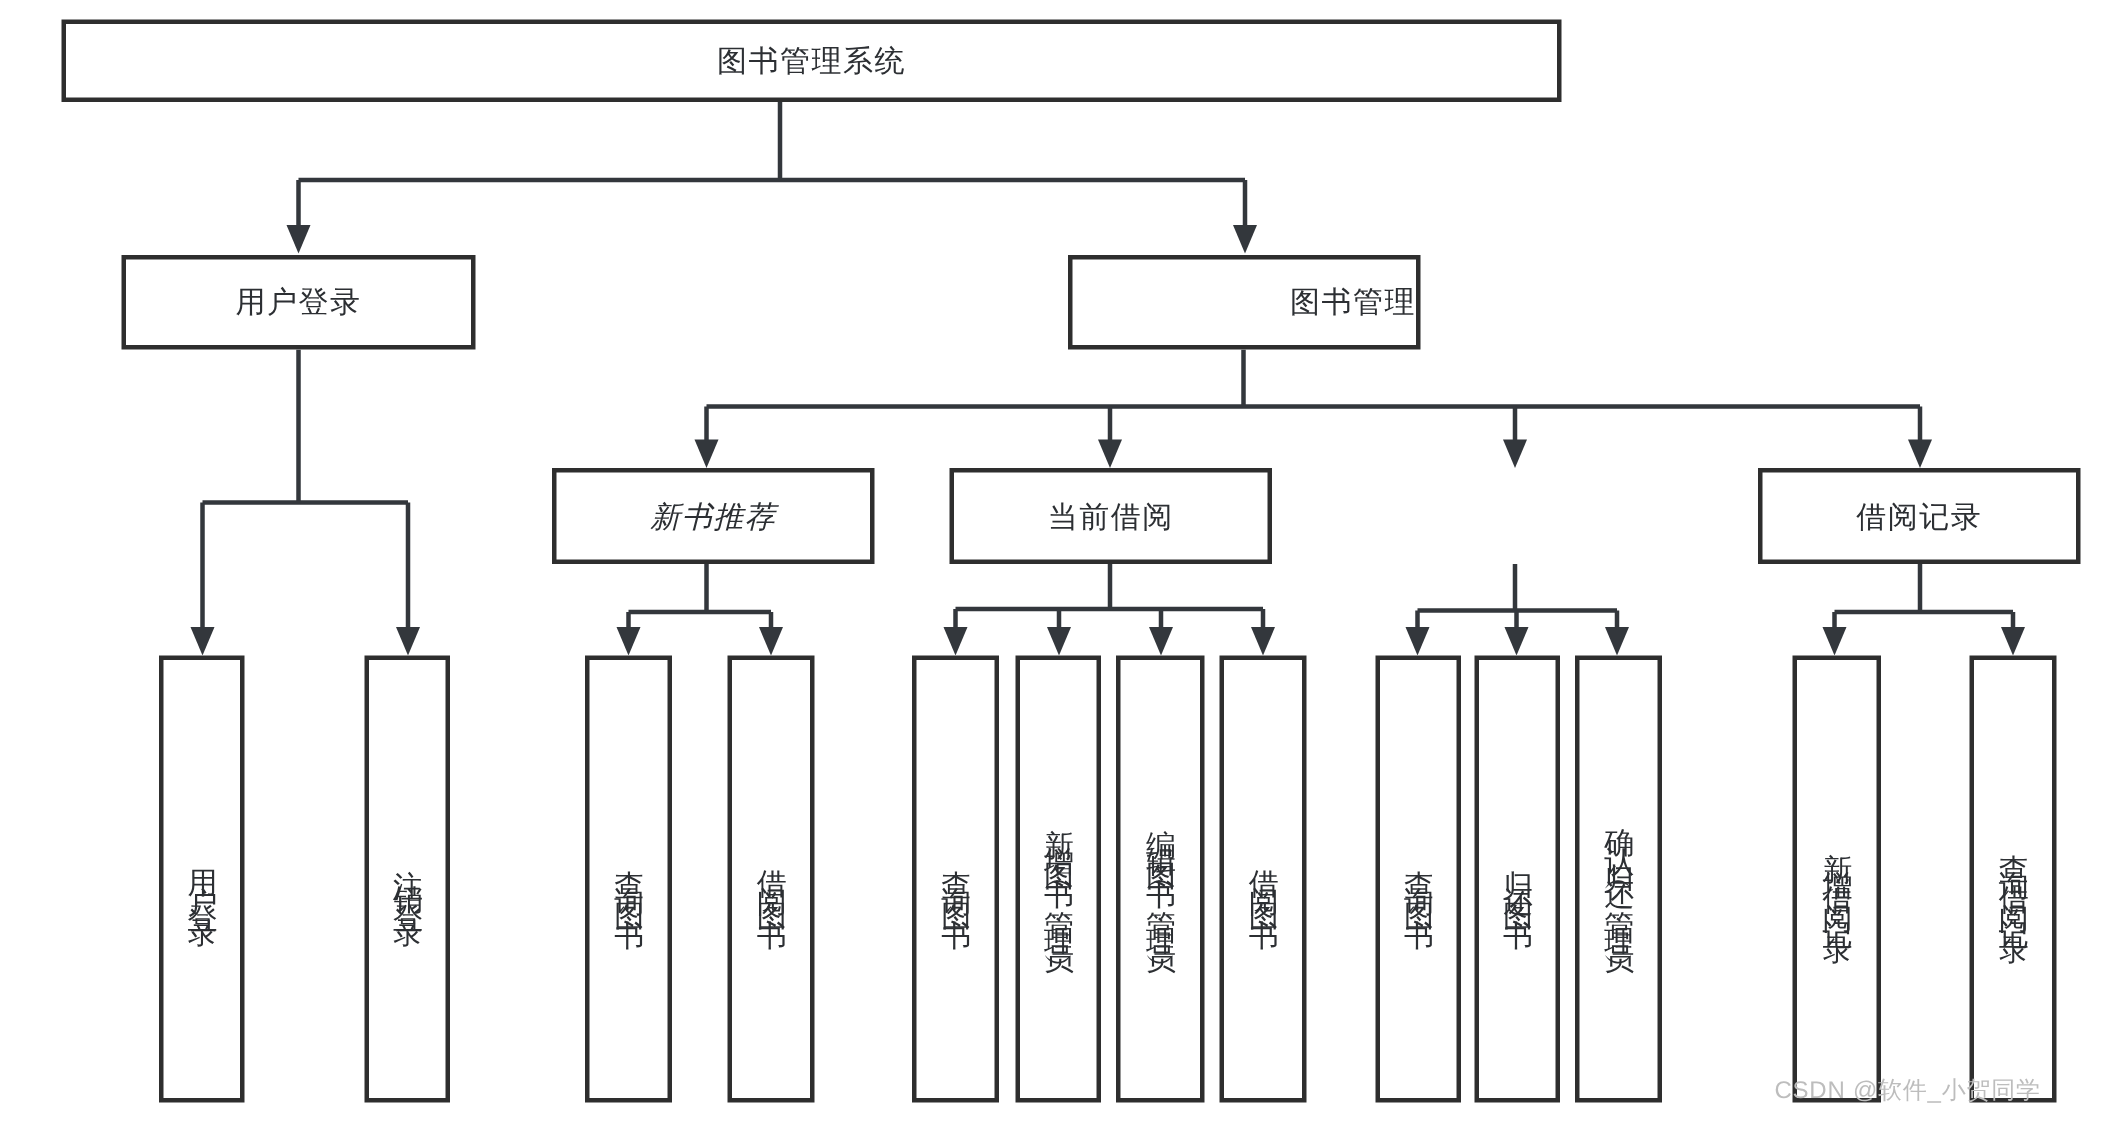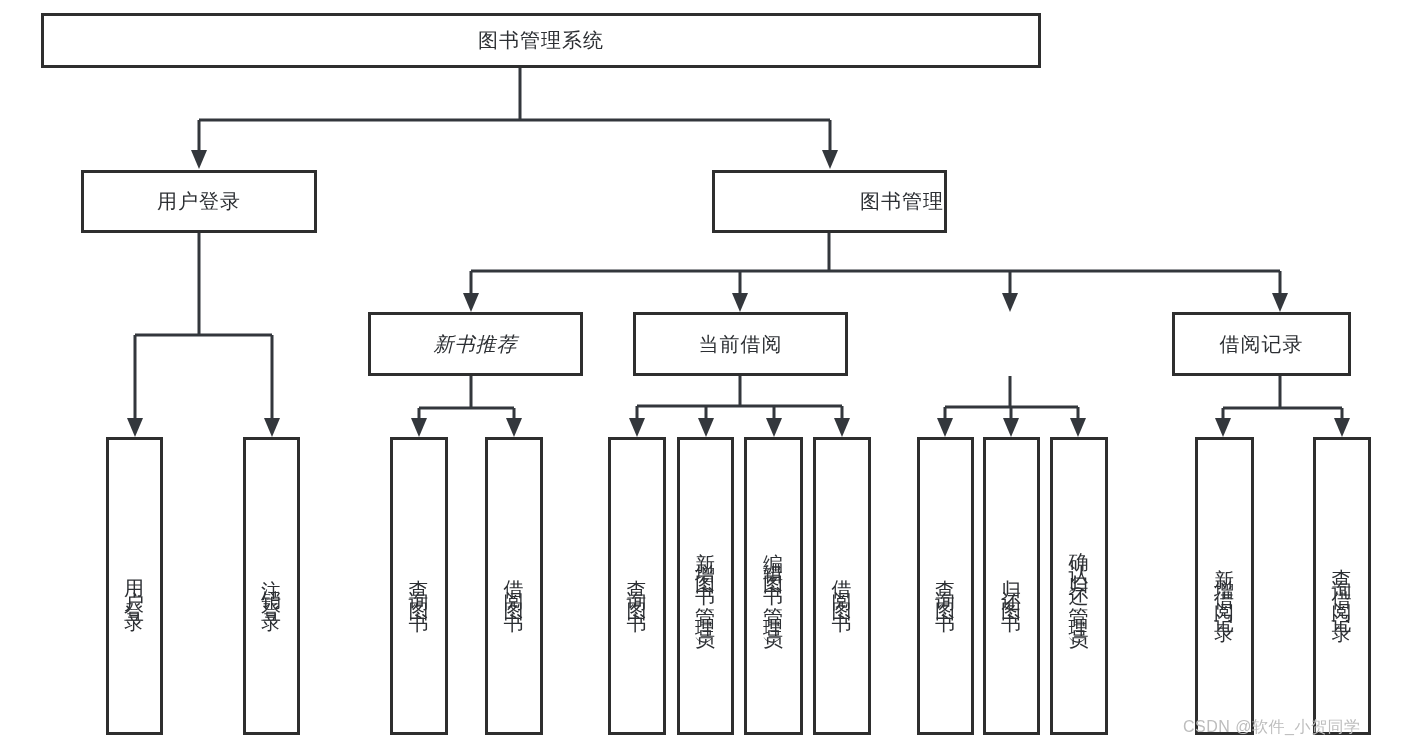--- a/index.html
+++ b/index.html
@@ -125,21 +125,21 @@
   <div class="hbox" style="left:712px; top:170px; width:235px; height:63px;justify-content:flex-end;">
     <span>图书管理</span>
   </div>
 
   <div class="hbox" style="left:368px; top:312px; width:215px; height:64px;font-style:italic;">
     <span>新书推荐</span>
   </div>
   <div class="hbox" style="left:633px; top:312px; width:215px; height:64px;">
     <span>当前借阅</span>
   </div>
-  <div class="hbox" style="left:1172px; top:312px; width:179px; height:64px;">
+  <div class="hbox" style="left:1172px; top:312px; width:215px; height:64px;">
     <span>借阅记录</span>
   </div>
 
   <div class="vbox" style="left:106px; width:57px;">
     <span class="vtext">用户登录</span>
   </div>
   <div class="vbox" style="left:243px; width:57px;">
     <span class="vtext">注销登录</span>
   </div>
 

